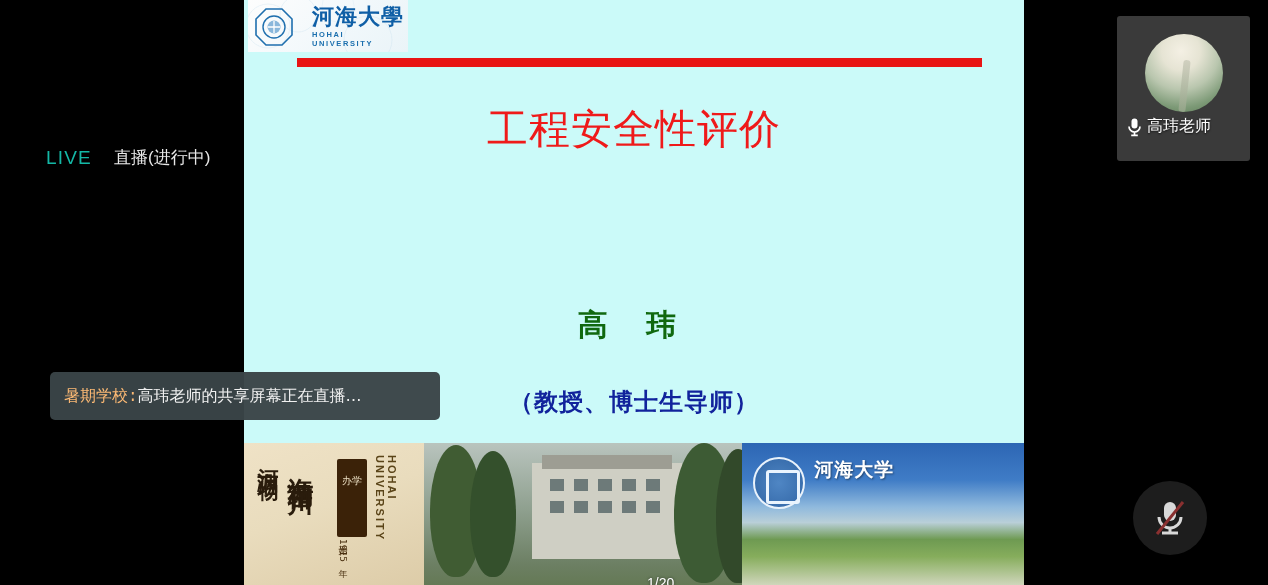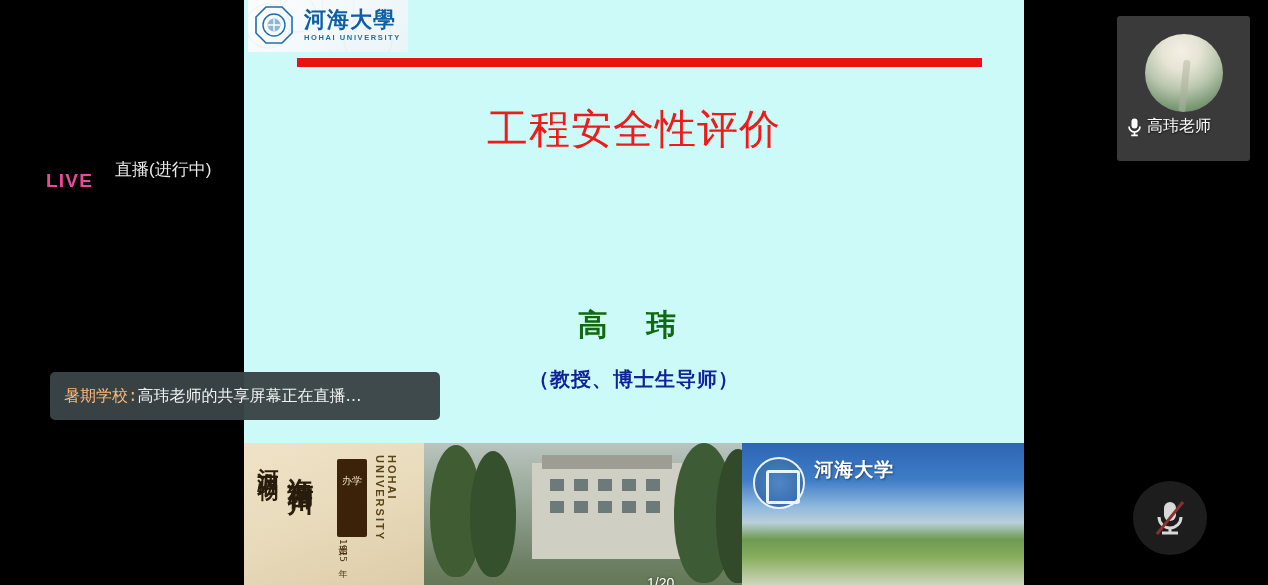--- a/index.html
+++ b/index.html
@@ -1,51 +1,51 @@
 <!DOCTYPE html>
 <html><head>
 <meta charset="utf-8">
 <style>
   * { margin:0; padding:0; box-sizing:border-box; }
   html,body { width:1268px; height:585px; background:#000; overflow:hidden; }
   body { font-family:"Liberation Sans", sans-serif; position:relative; }
 
   
   #live-bar { position:absolute; left:46px; top:146px; display:flex; align-items:center; gap:22px; }
-  #live-badge { color:#ec4899; font-weight:bold; font-size:19px; letter-spacing:1.2px;
-                font-family:"Liberation Sans", sans-serif;margin-top:24px; }
+  #live-badge { color:#14b8a6; font-weight:normal; font-size:19px; letter-spacing:1.2px;
+                font-family:"Liberation Sans", sans-serif; }
   #live-status { color:#e8e8e8; font-size:17px; font-family:"Liberation Sans", sans-serif; }
 
   
   #share-area { position:absolute; left:244px; top:0; width:780px; height:585px; background:#000; }
   #slide { position:absolute; inset:0; background:#cbfaf9; }
   #slide-top { position:absolute; left:0; top:0; right:0; height:443px; background:#cbfaf9; }
 
   
   #logo-box { position:absolute; left:4px; top:0px; width:160px; height:52px;
               background:linear-gradient(135deg,#fdfdfd 0%,#f2f8fb 55%,#eaf4f8 100%);
               overflow:hidden; }
   #logo-watermark { position:absolute; inset:0; opacity:.28; }
-  #logo-inner { position:absolute; left:6px; top:5px; display:flex; align-items:center; gap:10px; }
+  #logo-inner { position:absolute; left:6px; top:5px; display:flex; align-items:center; gap:18px; }
   #logo-seal { width:40px; height:40px; position:relative; }
   #logo-cn { color:#0f5fa6; font-size:22px; font-family:"DejaVu Serif", serif; font-weight:bold;
              letter-spacing:1px; line-height:1; }
   #logo-en { color:#1b6fae; font-size:7.5px; letter-spacing:1.6px; font-weight:bold;
              font-family:"Liberation Sans", sans-serif; margin-top:3px; }
 
   #red-rule { position:absolute; left:53px; top:58px; width:685px; height:9px; background:#e81414; }
 
   #slide-title { position:absolute; left:20px; top:100px; width:740px; text-align:center;
                  color:#ef1a1a; font-size:41px; line-height:1.42; font-weight:normal;
                  font-family:"DejaVu Sans", sans-serif; letter-spacing:1px; }
   #slide-author { position:absolute; left:20px; top:305px; width:740px; text-align:center;
                   color:#10680f; font-size:30px; font-weight:bold; letter-spacing:14px;
                   font-family:"DejaVu Sans", sans-serif; }
-  #slide-affil { position:absolute; left:20px; top:366px; width:740px; text-align:center;
-                 color:#11239c; font-size:20px; font-weight:bold; letter-spacing:1px;
+  #slide-affil { position:absolute; left:20px; top:386px; width:740px; text-align:center;
+                 color:#11239c; font-size:24px; font-weight:bold; letter-spacing:1px;
                  font-family:"DejaVu Sans", sans-serif; }
 
   
   #slide-strip { position:absolute; left:0; top:443px; width:780px; height:142px; display:flex; }
 
   
   #calligraphy { position:relative; width:188px; height:142px;
       background:linear-gradient(160deg,#efe2c6 0%,#e9dcbd 45%,#ddcca8 100%); overflow:hidden; }
   .cal-col { position:absolute; color:#2a1c0c; font-family:"DejaVu Serif", serif;
              writing-mode:vertical-rl; letter-spacing:4px; font-weight:bold; }

